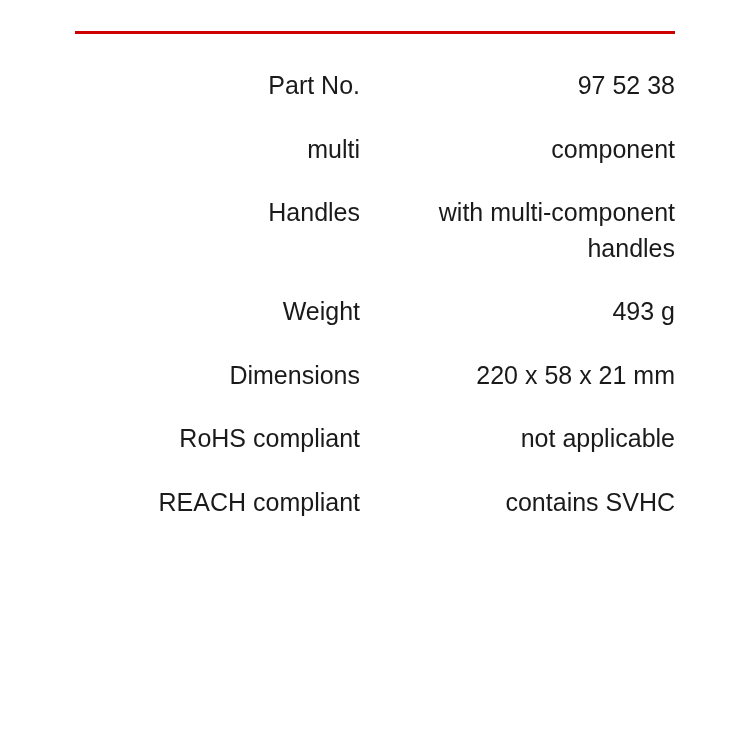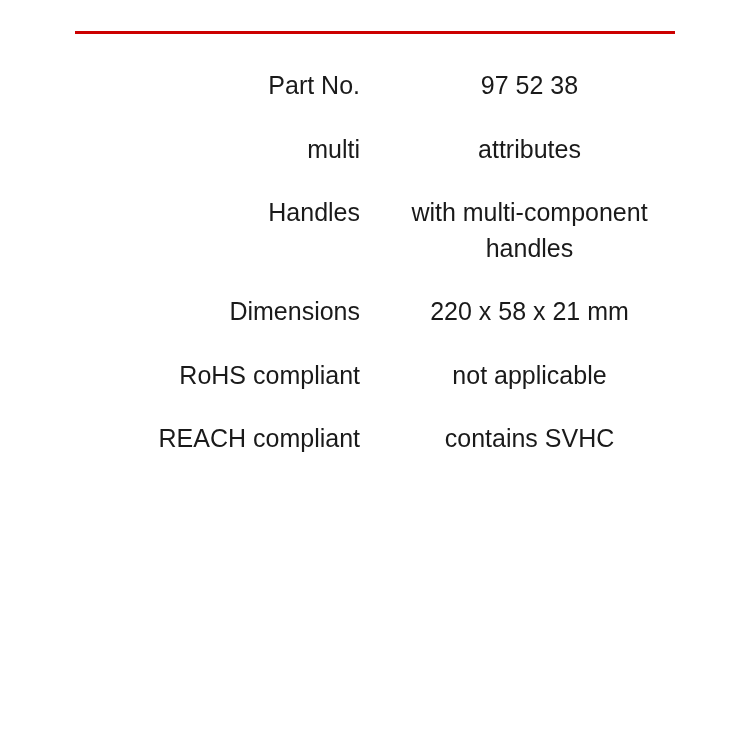--- a/index.html
+++ b/index.html
@@ -48,44 +48,48 @@
   }
   .attr-label {
     text-align: right;
     font-weight: normal;
     color: #1a1a1a;
     width: 285px;
     padding: 14px 0 14px 0 !important;
     white-space: nowrap;
   }
   .attr-value {
-    text-align: center;
+    text-align: right;
     font-weight: 400;
     color: #1a1a1a;
     padding: 14px 0 14px 24px !important;
   }
 </style>
 </head>
 <body>
 
 <div class="page">
   <div class="divider"></div>
   <table class="attr-table">
     <tbody>
       <tr>
         <td class="attr-label">Part No.</td>
         <td class="attr-value">97 52 38</td>
       </tr>
       <tr>
         <td class="attr-label">multi</td>
-        <td class="attr-value">attributes</td>
+        <td class="attr-value">component</td>
       </tr>
       <tr>
         <td class="attr-label">Handles</td>
         <td class="attr-value">with multi-component handles</td>
+      </tr>
+      <tr>
+        <td class="attr-label">Weight</td>
+        <td class="attr-value">493 g</td>
       </tr>
       <tr>
         <td class="attr-label">Dimensions</td>
         <td class="attr-value">220 x 58 x 21 mm</td>
       </tr>
       <tr>
         <td class="attr-label">RoHS compliant</td>
         <td class="attr-value">not applicable</td>
       </tr>
       <tr>

